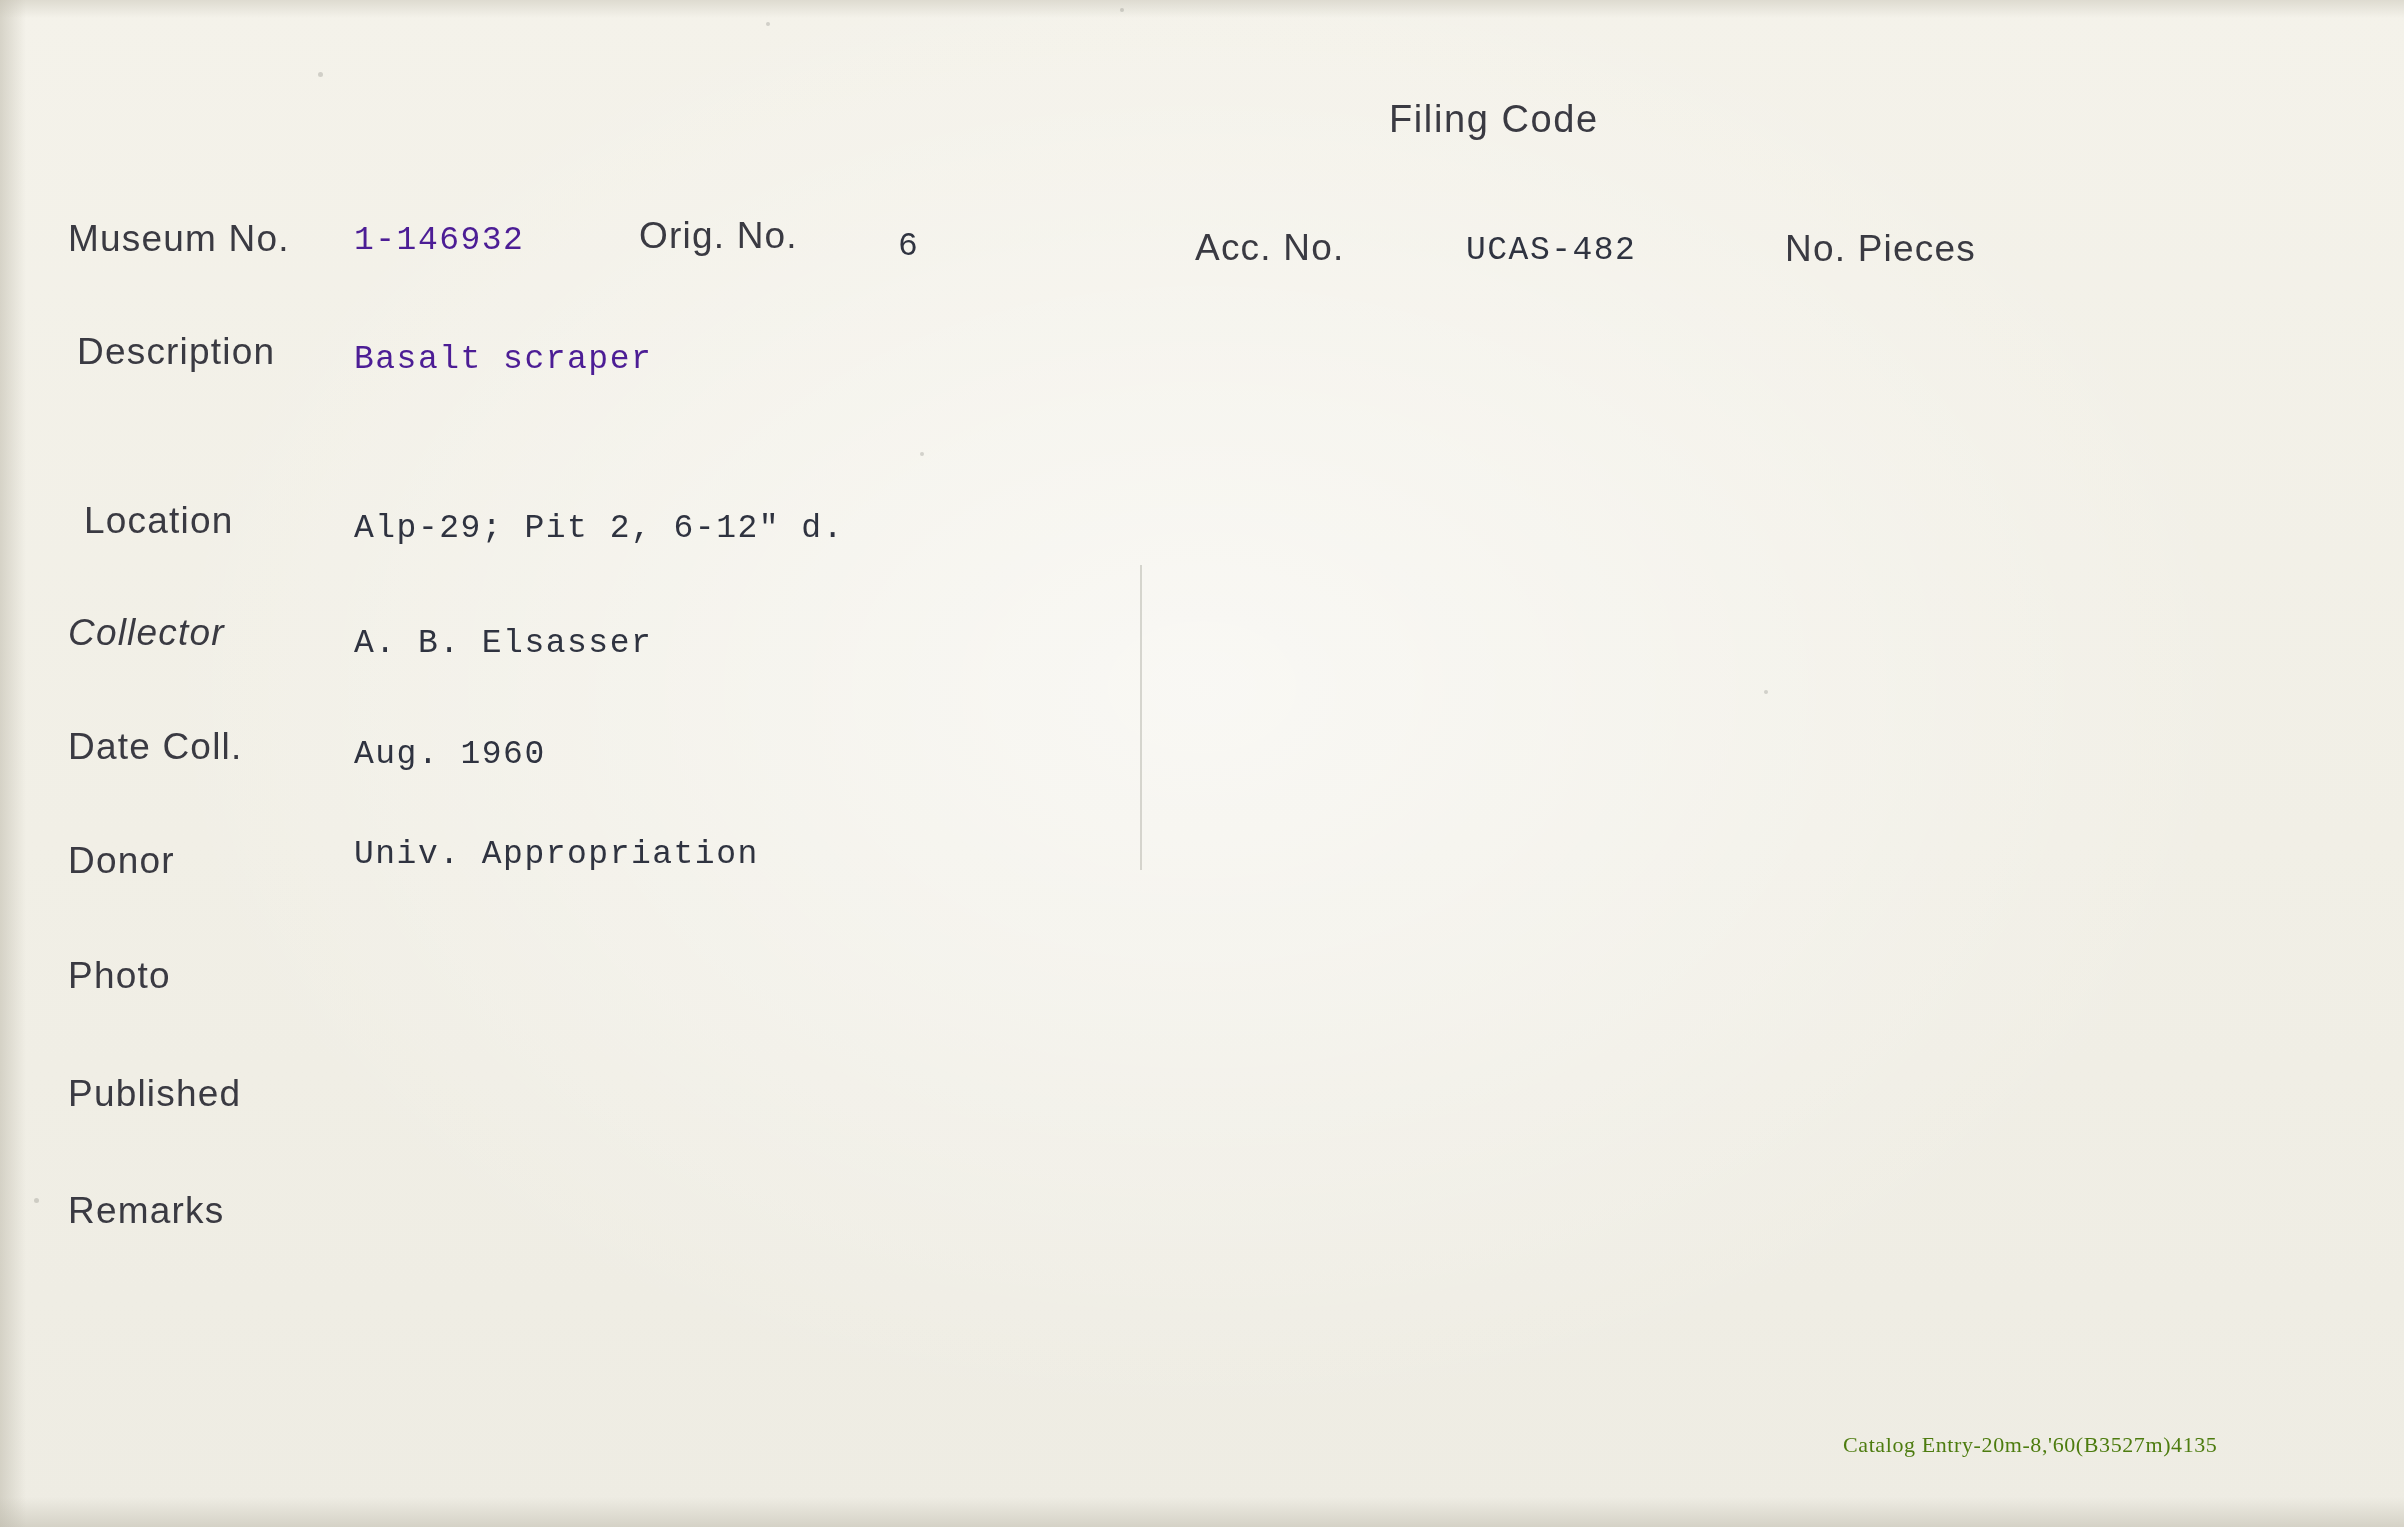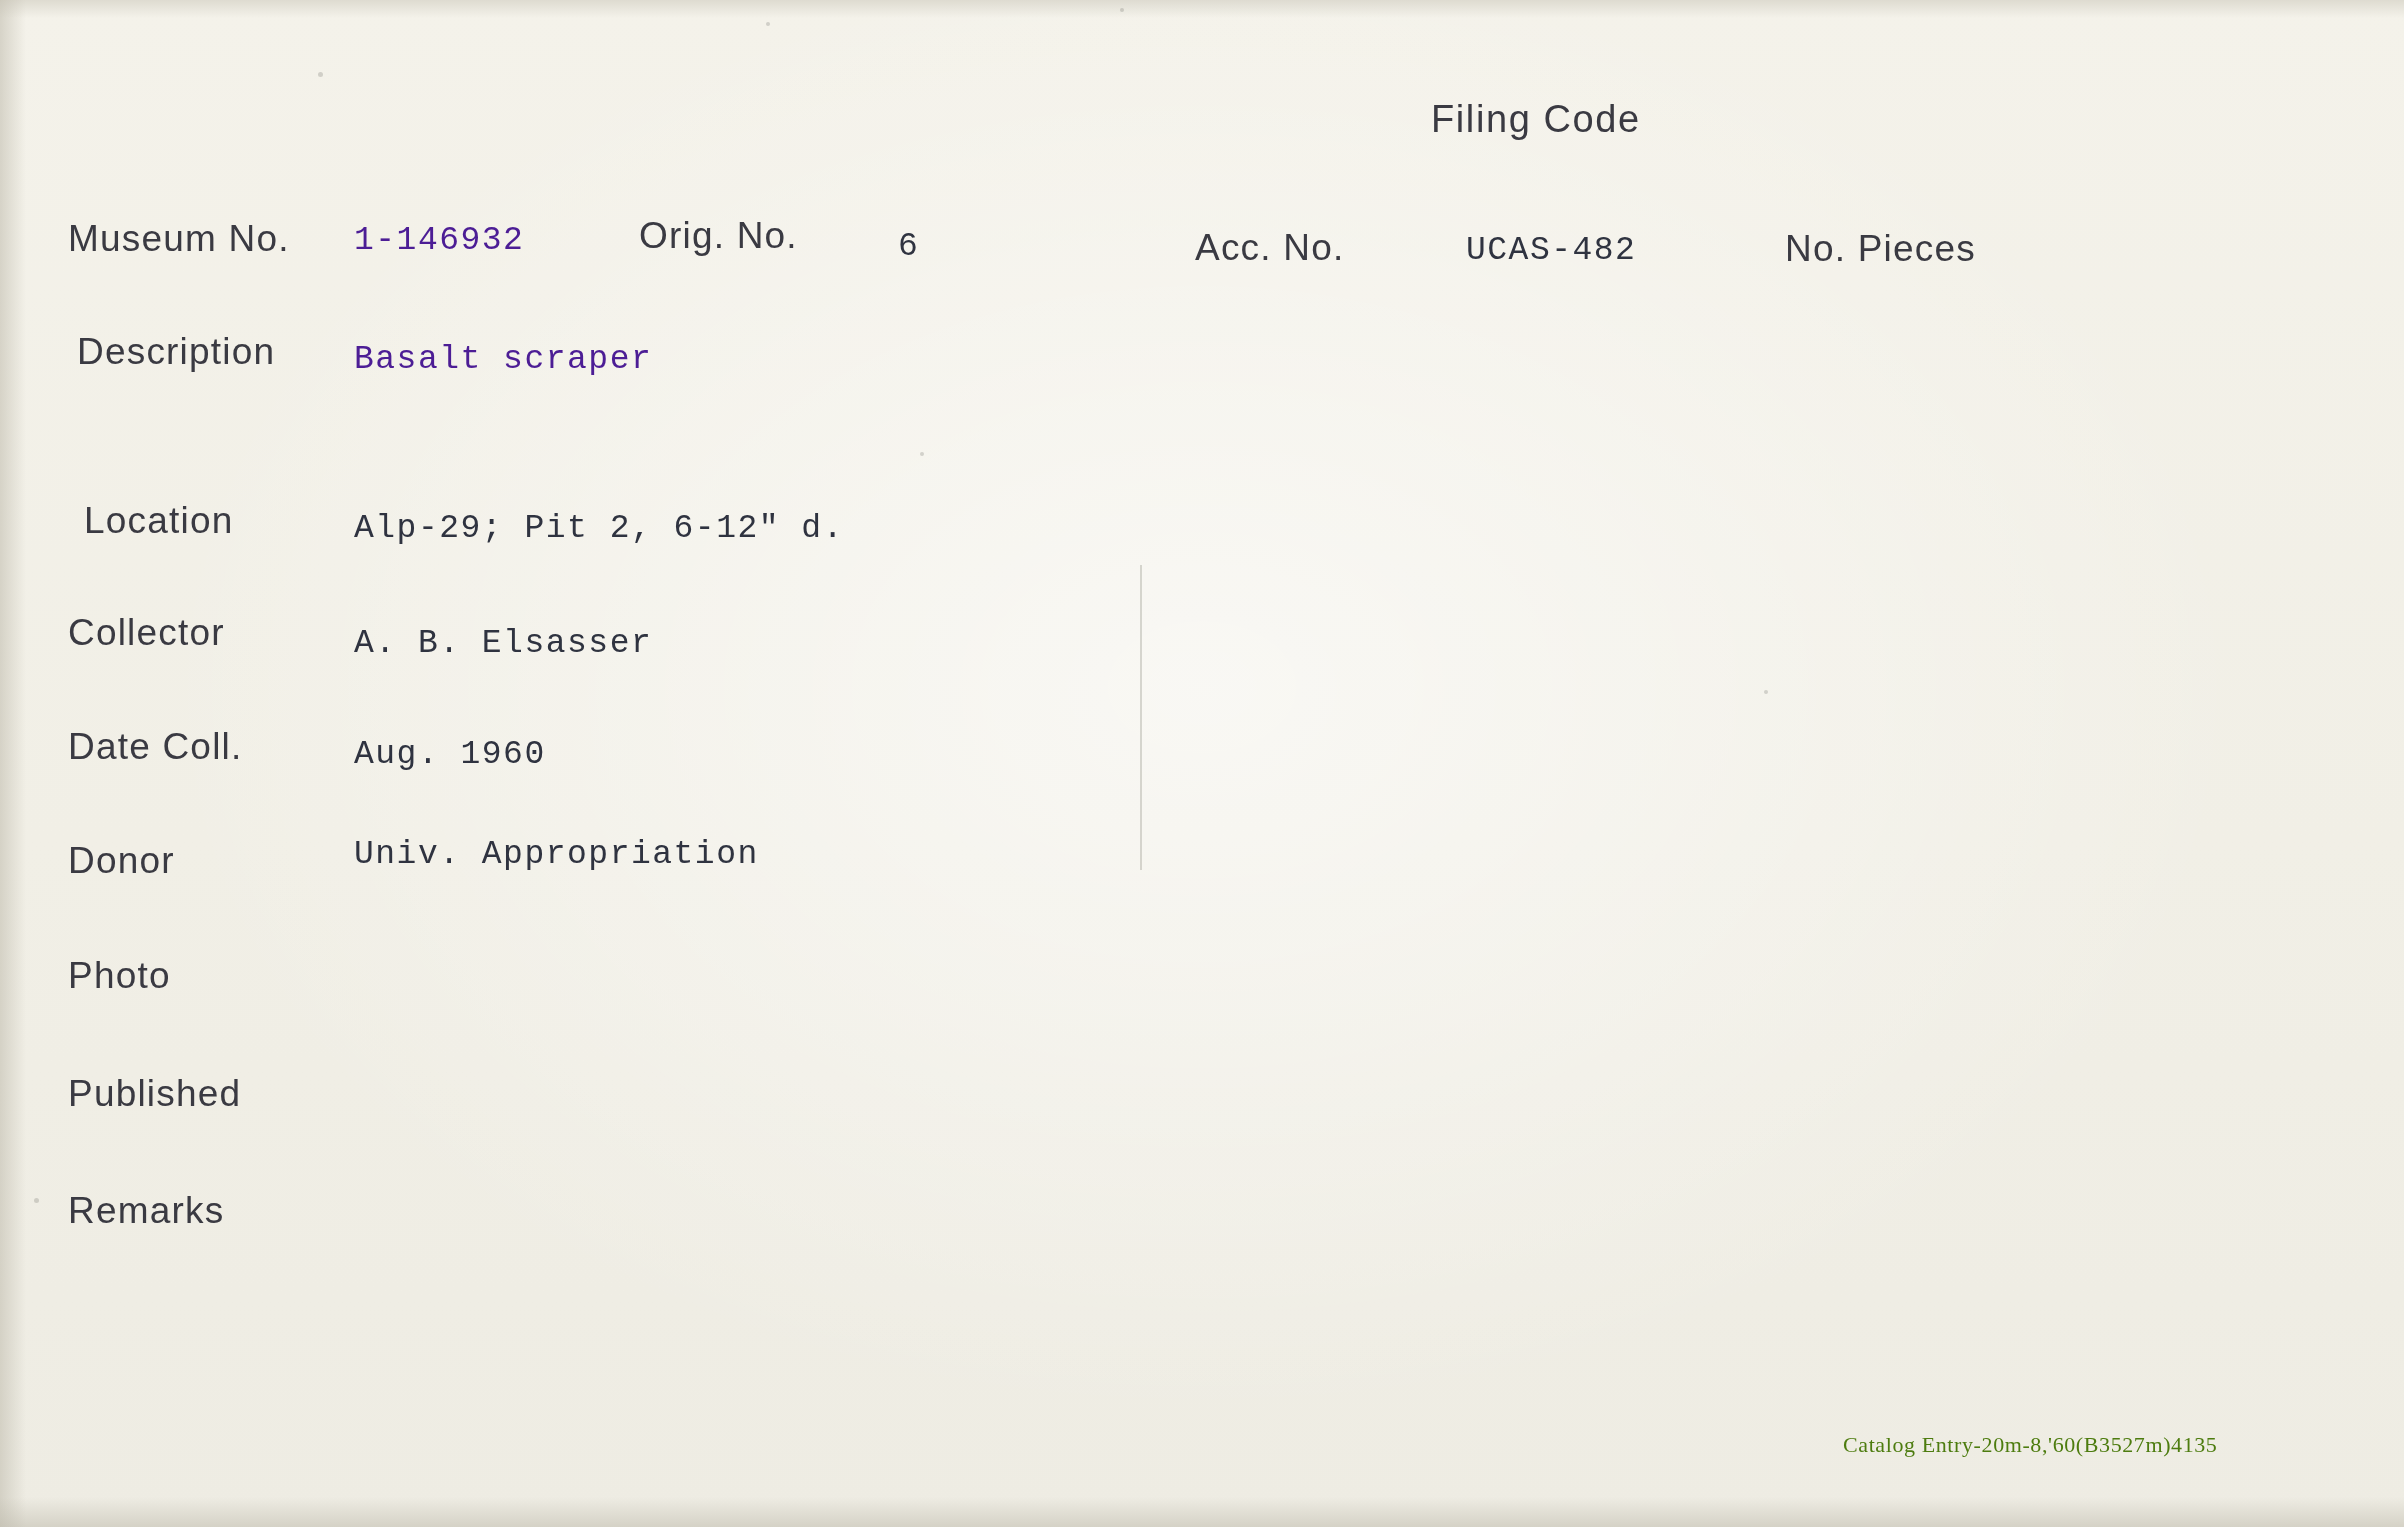--- a/index.html
+++ b/index.html
@@ -79,38 +79,37 @@
   }
   .typed.bolder {
     color: #4c1d95;
   }
 
   #filing-code {
     top: 98px;
     left: 1389px;
     font-size: 38px;
     letter-spacing: 1.6px;
-    margin-left: 42px;
   }
 
   #lbl-museum-no   { top: 218px; left: 68px; }
   #val-museum-no   { top: 222px; left: 354px; }
   #lbl-orig-no     { top: 215px; left: 639px; }
   #val-orig-no     { top: 228px; left: 898px; }
   #lbl-acc-no      { top: 227px; left: 1195px; }
   #val-acc-no      { top: 232px; left: 1466px; }
   #lbl-no-pieces   { top: 228px; left: 1785px; }
 
   #lbl-description { top: 331px; left: 77px; }
   #val-description { top: 341px; left: 354px; }
 
   #lbl-location    { top: 500px; left: 84px; }
   #val-location    { top: 510px; left: 354px; }
 
-  #lbl-collector   { top: 612px; left: 68px; }
+  #lbl-collector   { top: 612px; left: 68px; font-style: italic; }
   #val-collector   { top: 625px; left: 354px; }
 
   #lbl-date-coll   { top: 726px; left: 68px; }
   #val-date-coll   { top: 736px; left: 354px; }
 
   #lbl-donor       { top: 840px; left: 68px; }
   #val-donor       { top: 836px; left: 354px; }
 
   #lbl-photo       { top: 955px; left: 68px; }
   #lbl-published   { top: 1073px; left: 68px; }

